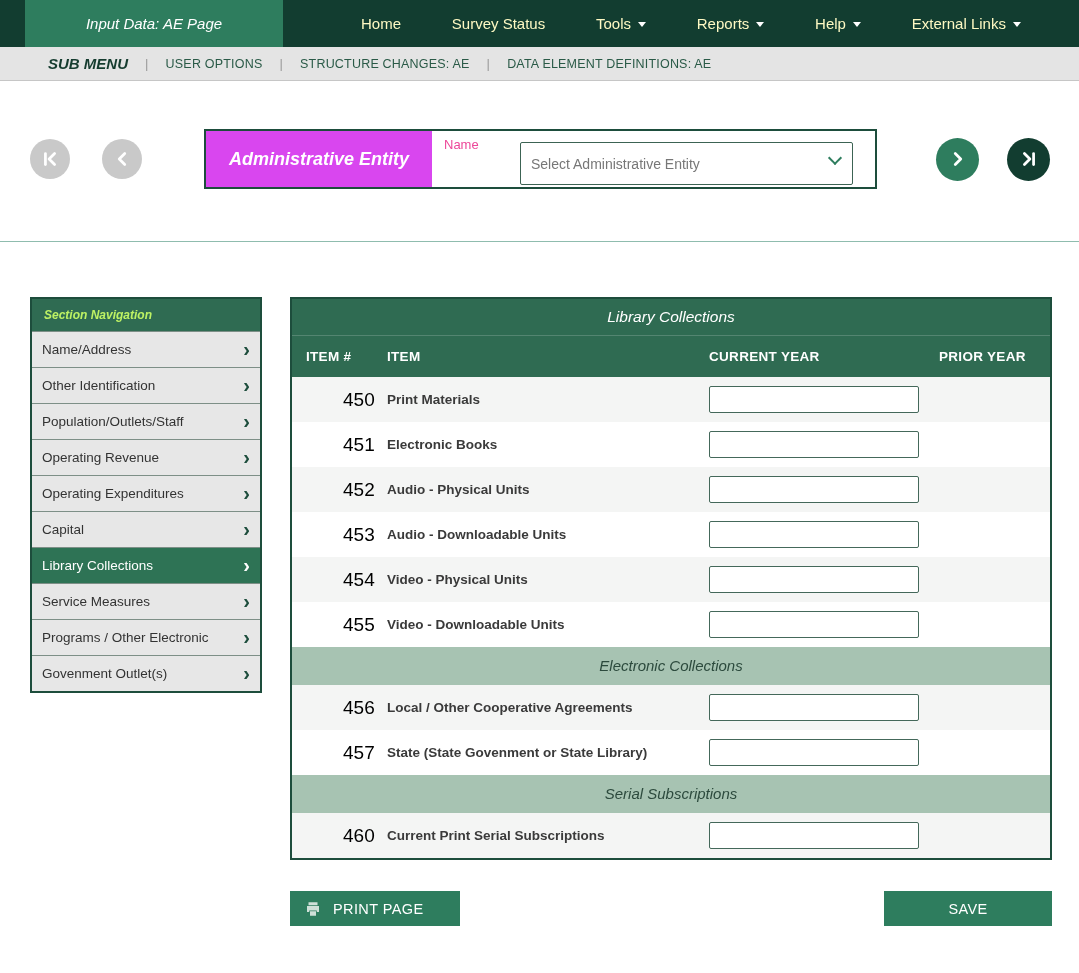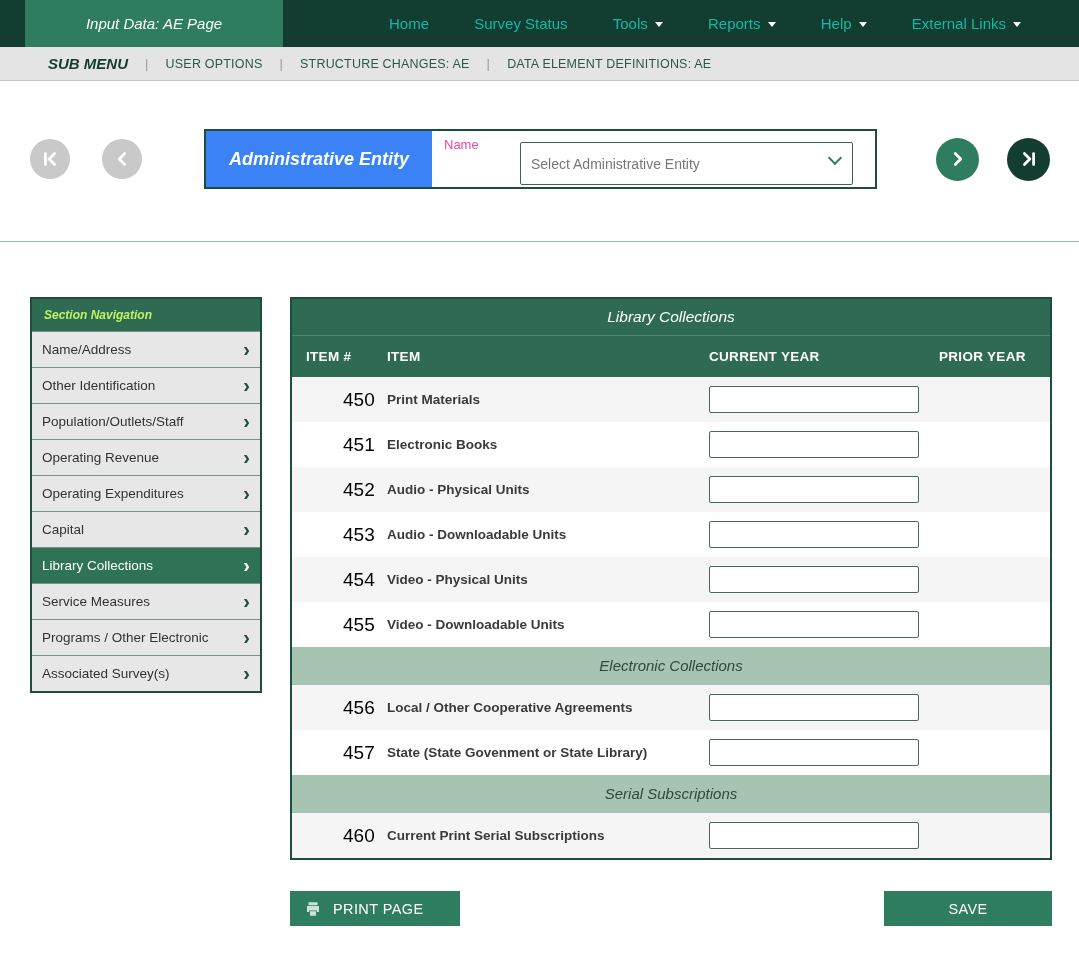--- a/index.html
+++ b/index.html
@@ -12,21 +12,21 @@
   }
 
   
   .topnav { height:47px; background:#123d30; display:flex; align-items:stretch; }
   .nav-tab {
     margin-left:25px; width:258px; background:#2e7d5e;
     display:flex; align-items:center; justify-content:center;
     color:#fff; font-style:italic; font-size:15px; cursor:pointer;
   }
   .nav-items { flex:1; display:flex; align-items:center; justify-content:space-between; padding:0 58px 0 78px; }
-  .nav-item { color:#14b8a6; font-size:15px; display:flex; align-items:center; gap:7px; cursor:pointer; white-space:nowrap;margin-left:28px; }
+  .nav-item { color:#fef9c3; font-size:15px; display:flex; align-items:center; gap:7px; cursor:pointer; white-space:nowrap; }
   .caret { width:0; height:0; border-left:4px solid transparent; border-right:4px solid transparent; border-top:5px solid #fff; margin-top:2px; }
 
   
   .submenu { height:34px; background:#e4e4e4; border-bottom:1px solid #c6c6c6; display:flex; align-items:center; padding-left:48px; }
   .submenu-title { font-weight:bold; font-style:italic; color:#153c2f; font-size:15px; }
   .submenu-item { color:#2a5a47; font-size:12.5px; letter-spacing:.2px; cursor:pointer; display:flex; align-items:center; }
   .submenu-item::before { content:"|"; color:#9a9a9a; margin:0 17px; font-size:13px; }
 
   
   .entity-row { margin-top:48px; display:flex; align-items:center; padding:0 27px 0 30px; height:60px; }
@@ -34,21 +34,21 @@
   .pager-group.left { gap:32px; margin-right:62px; }
   .pager-group.right { gap:28px; margin-left:59px; }
   .pager-btn { width:40px; height:40px; border-radius:50%; border:none; display:flex; align-items:center; justify-content:center; padding:0; }
   .pager-btn.disabled { background:#c9c9c9; cursor:default; }
   .pager-btn.next { background:#2e7d5e; width:43px; height:43px; cursor:pointer; }
   .pager-btn.last { background:#123d30; width:43px; height:43px; cursor:pointer; }
   .pager-btn svg { display:block; }
 
   .entity-box { width:673px; height:60px; border:2px solid #1d4d3c; display:flex; background:#fff; }
   .entity-header {
-    width:226px; background:#3b82f6; color:#fff;
+    width:226px; background:#d946ef; color:#fff;
     font-style:italic; font-weight:bold; font-size:18px;
     display:flex; align-items:center; justify-content:center;
   }
   .entity-form { flex:1; position:relative; }
   .entity-label { position:absolute; top:6px; left:12px; font-size:13px; color:#ec4899; }
   .select-wrap { position:absolute; left:88px; top:11px; width:333px; height:43px; }
   .select-wrap select {
     width:100%; height:100%;
     appearance:none; -webkit-appearance:none; -moz-appearance:none;
     border:1px solid #3c6353; border-radius:2px;
@@ -221,21 +221,21 @@
       </div>
     <div class="sb-item">
         <span>Service Measures</span>
         <span class="sb-chev">›</span>
       </div>
     <div class="sb-item">
         <span>Programs / Other Electronic</span>
         <span class="sb-chev">›</span>
       </div>
     <div class="sb-item">
-        <span>Associated Survey(s)</span>
+        <span>Govenment Outlet(s)</span>
         <span class="sb-chev">›</span>
       </div>
   </aside>
 
   <div class="main-col">
     <div class="table-panel">
       <div class="t-title">Library Collections</div>
       <div class="t-cols">
         <div>ITEM #</div>
         <div>ITEM</div>

